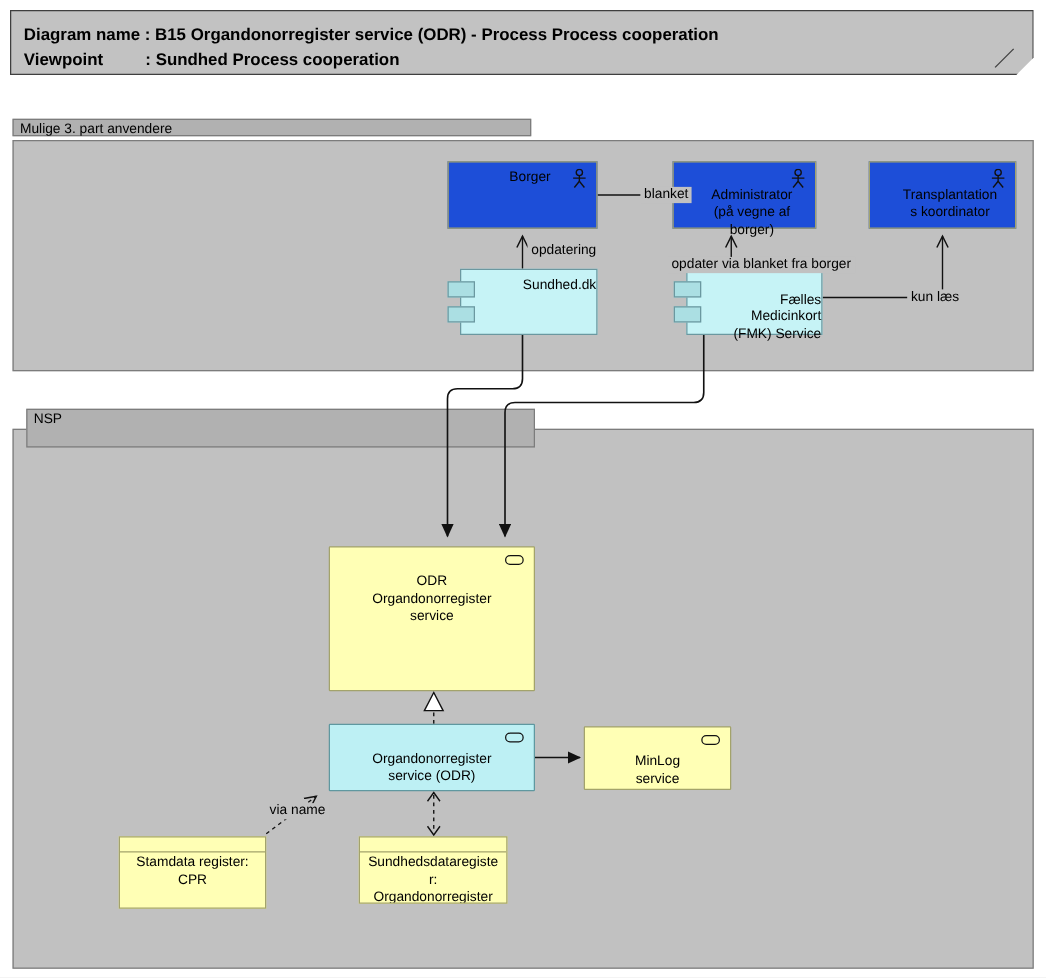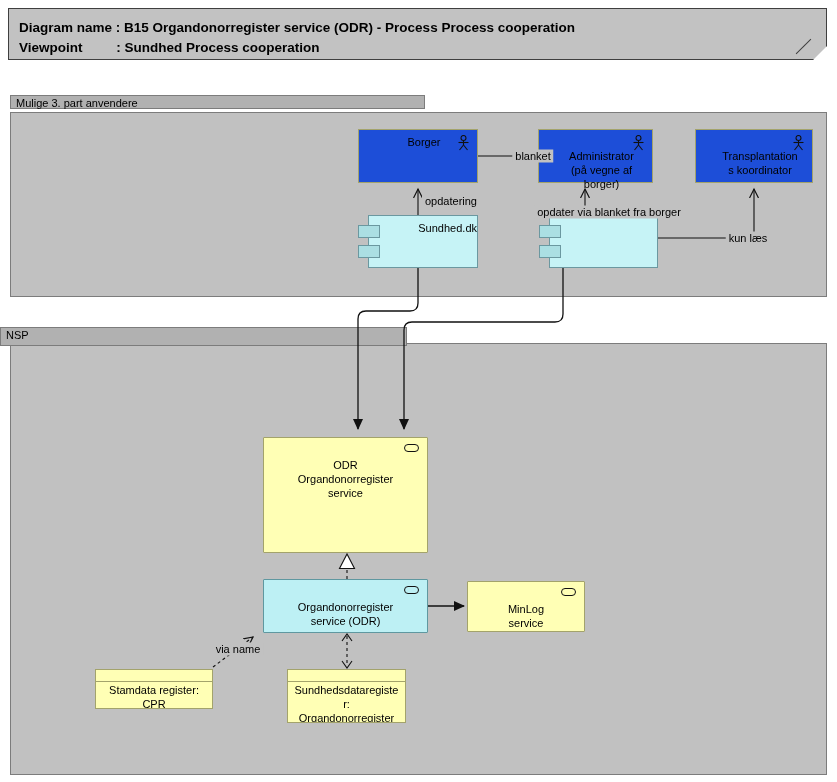--- a/index.html
+++ b/index.html
@@ -52,21 +52,21 @@
     <div class="l">Diagram name : B15 Organdonorregister service (ODR) - Process Process cooperation</div>
     <div class="l">Viewpoint         : Sundhed Process cooperation</div>
     <div class="fold" style="right:12px;bottom:12px;"></div>
   </div>
 
   <div class="gtab" style="left:10px;top:95px;width:415px;height:14px;">
     <span>Mulige 3. part anvendere</span>
   </div>
   <div class="gbody" style="left:10px;top:112px;width:817px;height:185px;"></div>
 
-  <div class="gtab" style="left:0;top:327px;width:407px;height:19px;">
+  <div class="gtab" style="left:21px;top:327px;width:407px;height:31px;">
     <span>NSP</span>
   </div>
   <div class="gbody" style="left:10px;top:343px;width:817px;height:432px;"></div>
 
   <svg id="connectors" width="837" height="782">
     <defs>
       <marker id="af" markerUnits="userSpaceOnUse" markerWidth="11" markerHeight="10" refX="10" refY="5" orient="auto">
         <path d="M0,0 L11,5 L0,10 Z" fill="#111"></path>
       </marker>
       <marker id="ao" markerUnits="userSpaceOnUse" markerWidth="11" markerHeight="11" refX="9" refY="5.5" orient="auto">
@@ -134,20 +134,23 @@
     </svg>
   </div>
 
   <div class="box comp" style="left:368px;top:215px;width:110px;height:53px;padding-left:14px;">
     <span>Sundhed.dk</span>
     <div class="ctab" style="top:9px;"></div>
     <div class="ctab" style="top:29px;"></div>
   </div>
 
   <div class="box comp ml" style="left:549px;top:215px;width:109px;height:53px;padding-left:14px;line-height:13.5px;padding-top:4px;">
+    <span class="ml">Fælles
+Medicinkort
+(FMK) Service</span>
     <div class="ctab" style="top:9px;"></div>
     <div class="ctab" style="top:29px;"></div>
   </div>
 
   <div class="box svc yellow ml" style="left:263px;top:437px;width:165px;height:116px;">
     <span class="ml">ODR
 Organdonorregister
 service</span>
     <div class="pill"></div>
   </div>
@@ -157,21 +160,21 @@
 service (ODR)</span>
     <div class="pill"></div>
   </div>
 
   <div class="box svc yellow ml" style="left:467px;top:581px;width:118px;height:51px;">
     <span class="ml">MinLog
 service</span>
     <div class="pill"></div>
   </div>
 
-  <div class="box bobj" style="left:95px;top:669px;width:118px;height:40px;">
+  <div class="box bobj" style="left:95px;top:669px;width:118px;height:58px;">
     <div class="band"></div>
     <div class="txt ml">Stamdata register:
 CPR</div>
   </div>
 
   <div class="box bobj" style="left:287px;top:669px;width:119px;height:54px;">
     <div class="band"></div>
     <div class="txt ml">Sundhedsdataregiste
 r:
 Organdonorregister</div>

